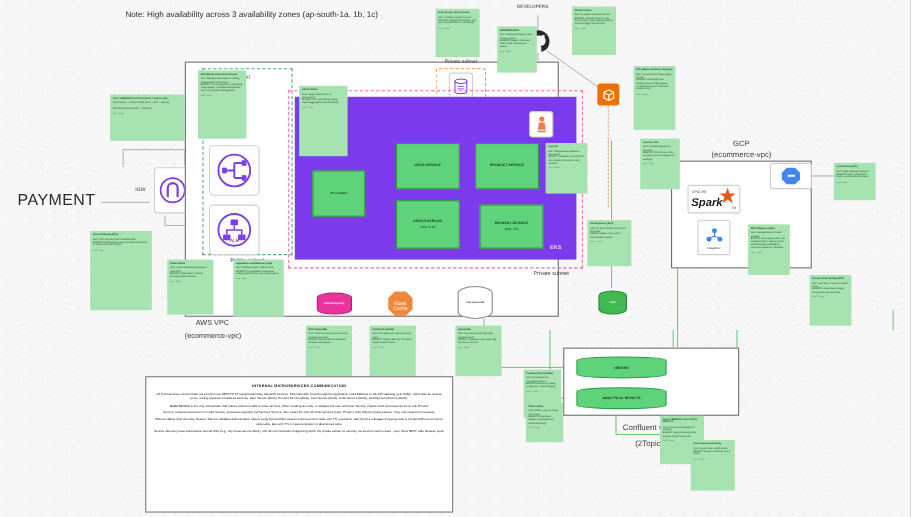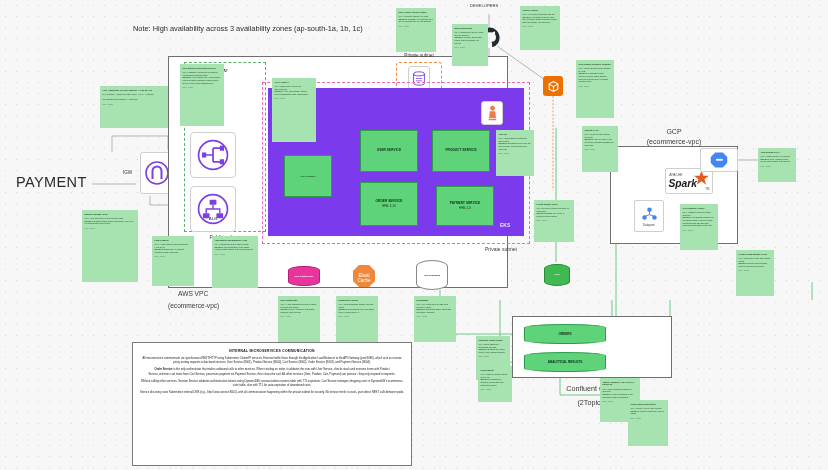--- a/index.html
+++ b/index.html
@@ -139,21 +139,21 @@
     <path class="gline" d="M560 372 L560 395"></path>
     <path class="gline" d="M612 220 L645 220"></path>
     <path class="gline" d="M560 395 L616 395 L616 228"></path>
 
     <path class="vline" d="M662 200 L662 160 L700 160"></path>
     <path class="vline" d="M738 160 L768 160"></path>
 
     <path class="gline" d="M812 282 L812 300"></path>
   </svg>
 
-  <div class="abs note-top" style="left:114px; top:24px;margin-left:19px;" data-name="top-availability-note">Note: High availability across 3 availability zones (ap-south-1a, 1b, 1c)</div>
+  <div class="abs note-top" style="left:114px; top:8px;" data-name="top-availability-note">Note: High availability across 3 availability zones (ap-south-1a, 1b, 1c)</div>
 
   <div class="abs bigtxt" style="left:16px; top:174px;" data-name="internet-label">PAYMENT</div>
 
   <div class="abs nodebox" style="left:140px; top:152px; width:34px; height:42px;" data-name="igw-node">
     <svg width="24" height="26" viewBox="0 0 24 26" data-name="internet-gateway-icon">
       <circle cx="12" cy="13" r="11" fill="none" stroke="#7b3fe4" stroke-width="1.6"></circle>
       <path d="M7.5 19 L7.5 11 a4.5 4.5 0 0 1 9 0 L16.5 19" fill="none" stroke="#7b3fe4" stroke-width="2"></path>
     </svg>
   </div>
   <div class="abs" style="left:123px; top:170px; font-size:4.6px; color:#333;" data-name="igw-label">IGW</div>
@@ -282,21 +282,21 @@
   <div class="abs cyl" style="left:524px; top:352px; width:82px; height:20px;" data-name="kafka-topic-analytical">
     <span data-name="kafka-topic-analytical-label">ANALYTICAL RESULTS</span>
   </div>
   <div class="abs region-label" style="left:512px; top:384px; width:160px; font-size:7.2px;" data-name="confluent-title">Confluent Cloud</div>
   <div class="abs region-label" style="left:512px; top:398px; width:160px; font-size:7.2px;" data-name="confluent-subtitle">(2Topics)</div>
 
   <div class="abs region" style="left:610px; top:146px; width:128px; height:98px;" data-name="gcp-region"></div>
   <div class="abs region-label" style="left:610px; top:128px; width:128px; font-size:7px;" data-name="gcp-title">GCP</div>
   <div class="abs region-label" style="left:610px; top:138px; width:128px; font-size:7px;" data-name="gcp-subtitle">(ecommerce-vpc)</div>
 
-  <div class="abs nodebox" style="left:625px; top:168px; width:48px; height:26px; border-radius:2px;margin-left:40px;" data-name="spark-node">
+  <div class="abs nodebox" style="left:625px; top:168px; width:48px; height:26px; border-radius:2px;" data-name="spark-node">
     <svg width="44" height="24" viewBox="0 0 60 32" data-name="spark-icon">
       <text x="3" y="9" font-size="4.5" fill="#555" font-family="Liberation Sans">APACHE</text>
       <text x="2" y="24" font-size="14" font-weight="bold" fill="#1b1b1b" font-family="Liberation Sans" font-style="italic">Spark</text>
       <polygon points="47,2 49.6,9 57,9 51,13.5 53.4,21 47,16.5 40.6,21 43,13.5 37,9 44.4,9" fill="#e25a1c"></polygon>
       <text x="52" y="28" font-size="4" fill="#555" font-family="Liberation Sans">TM</text>
     </svg>
   </div>
 
   <div class="abs nodebox" style="left:634px; top:200px; width:30px; height:32px; border-radius:2px; flex-direction:column;" data-name="dataproc-node">
     <svg width="17" height="16" viewBox="0 0 24 22" data-name="dataproc-icon">

